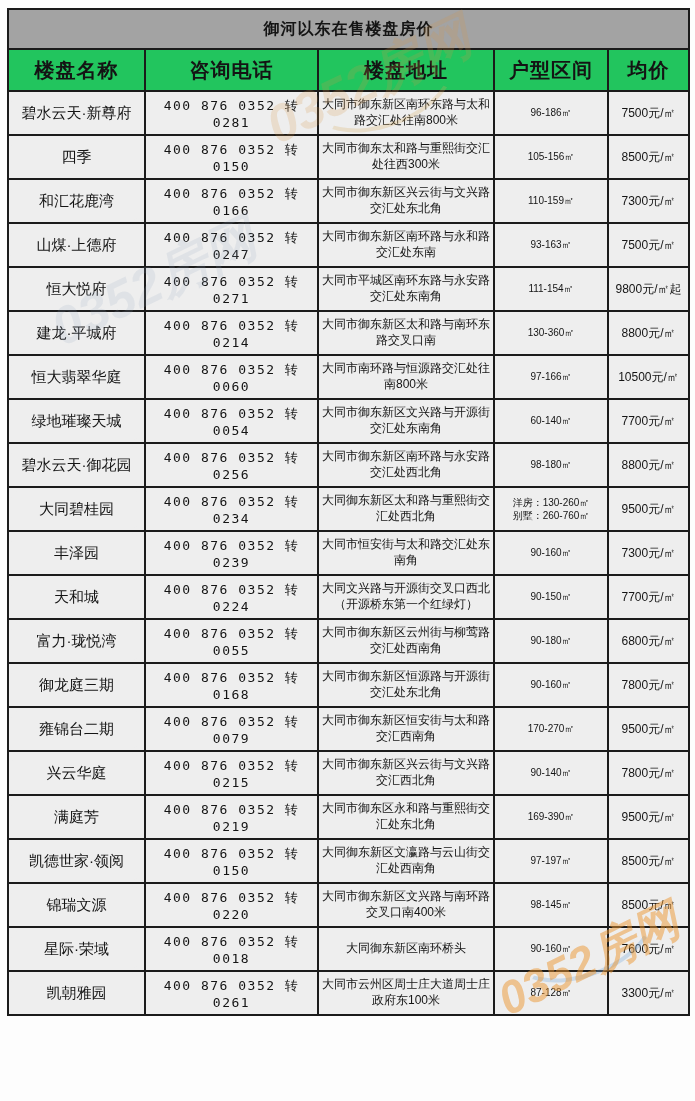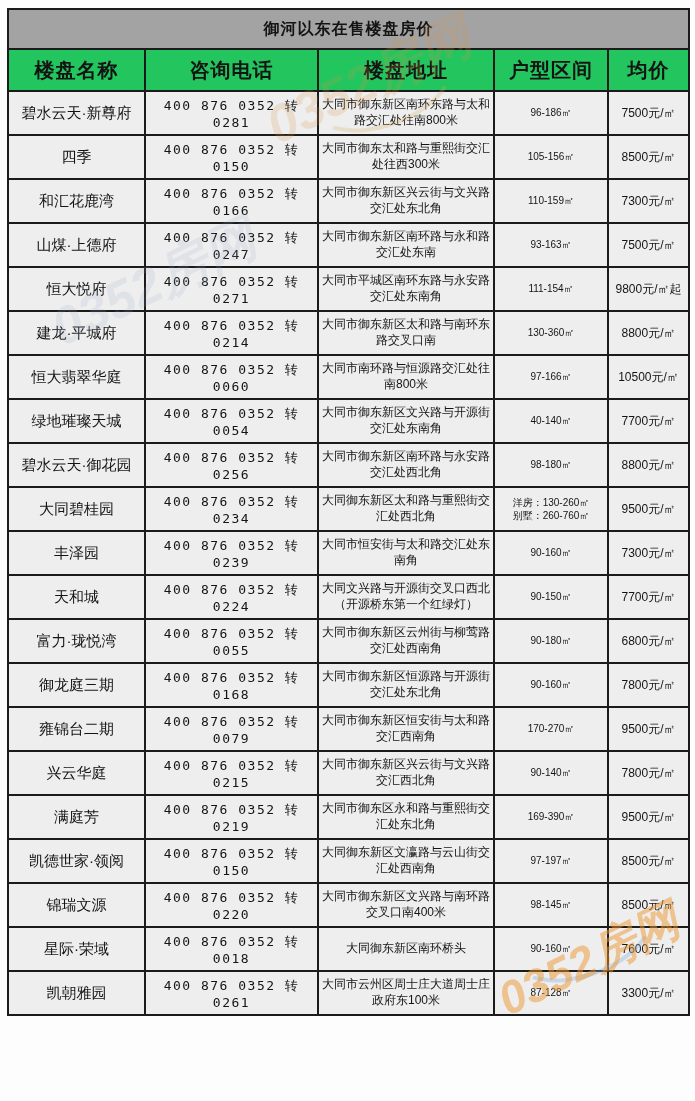--- a/index.html
+++ b/index.html
@@ -141,21 +141,21 @@
           <td class="name-cell">恒大翡翠华庭</td>
           <td class="phone-cell">400 876 0352 转 0060</td>
           <td class="address-cell">大同市南环路与恒源路交汇处往南800米</td>
           <td class="area-cell">97-166㎡</td>
           <td class="price-cell">10500元/㎡</td>
         </tr>
         <tr class="data-row">
           <td class="name-cell">绿地璀璨天城</td>
           <td class="phone-cell">400 876 0352 转 0054</td>
           <td class="address-cell">大同市御东新区文兴路与开源街交汇处东南角</td>
-          <td class="area-cell">40-140㎡</td>
+          <td class="area-cell">60-140㎡</td>
           <td class="price-cell">7700元/㎡</td>
         </tr>
         <tr class="data-row">
           <td class="name-cell">碧水云天·御花园</td>
           <td class="phone-cell">400 876 0352 转 0256</td>
           <td class="address-cell">大同市御东新区南环路与永安路交汇处西北角</td>
           <td class="area-cell">98-180㎡</td>
           <td class="price-cell">8800元/㎡</td>
         </tr>
         <tr class="data-row">

